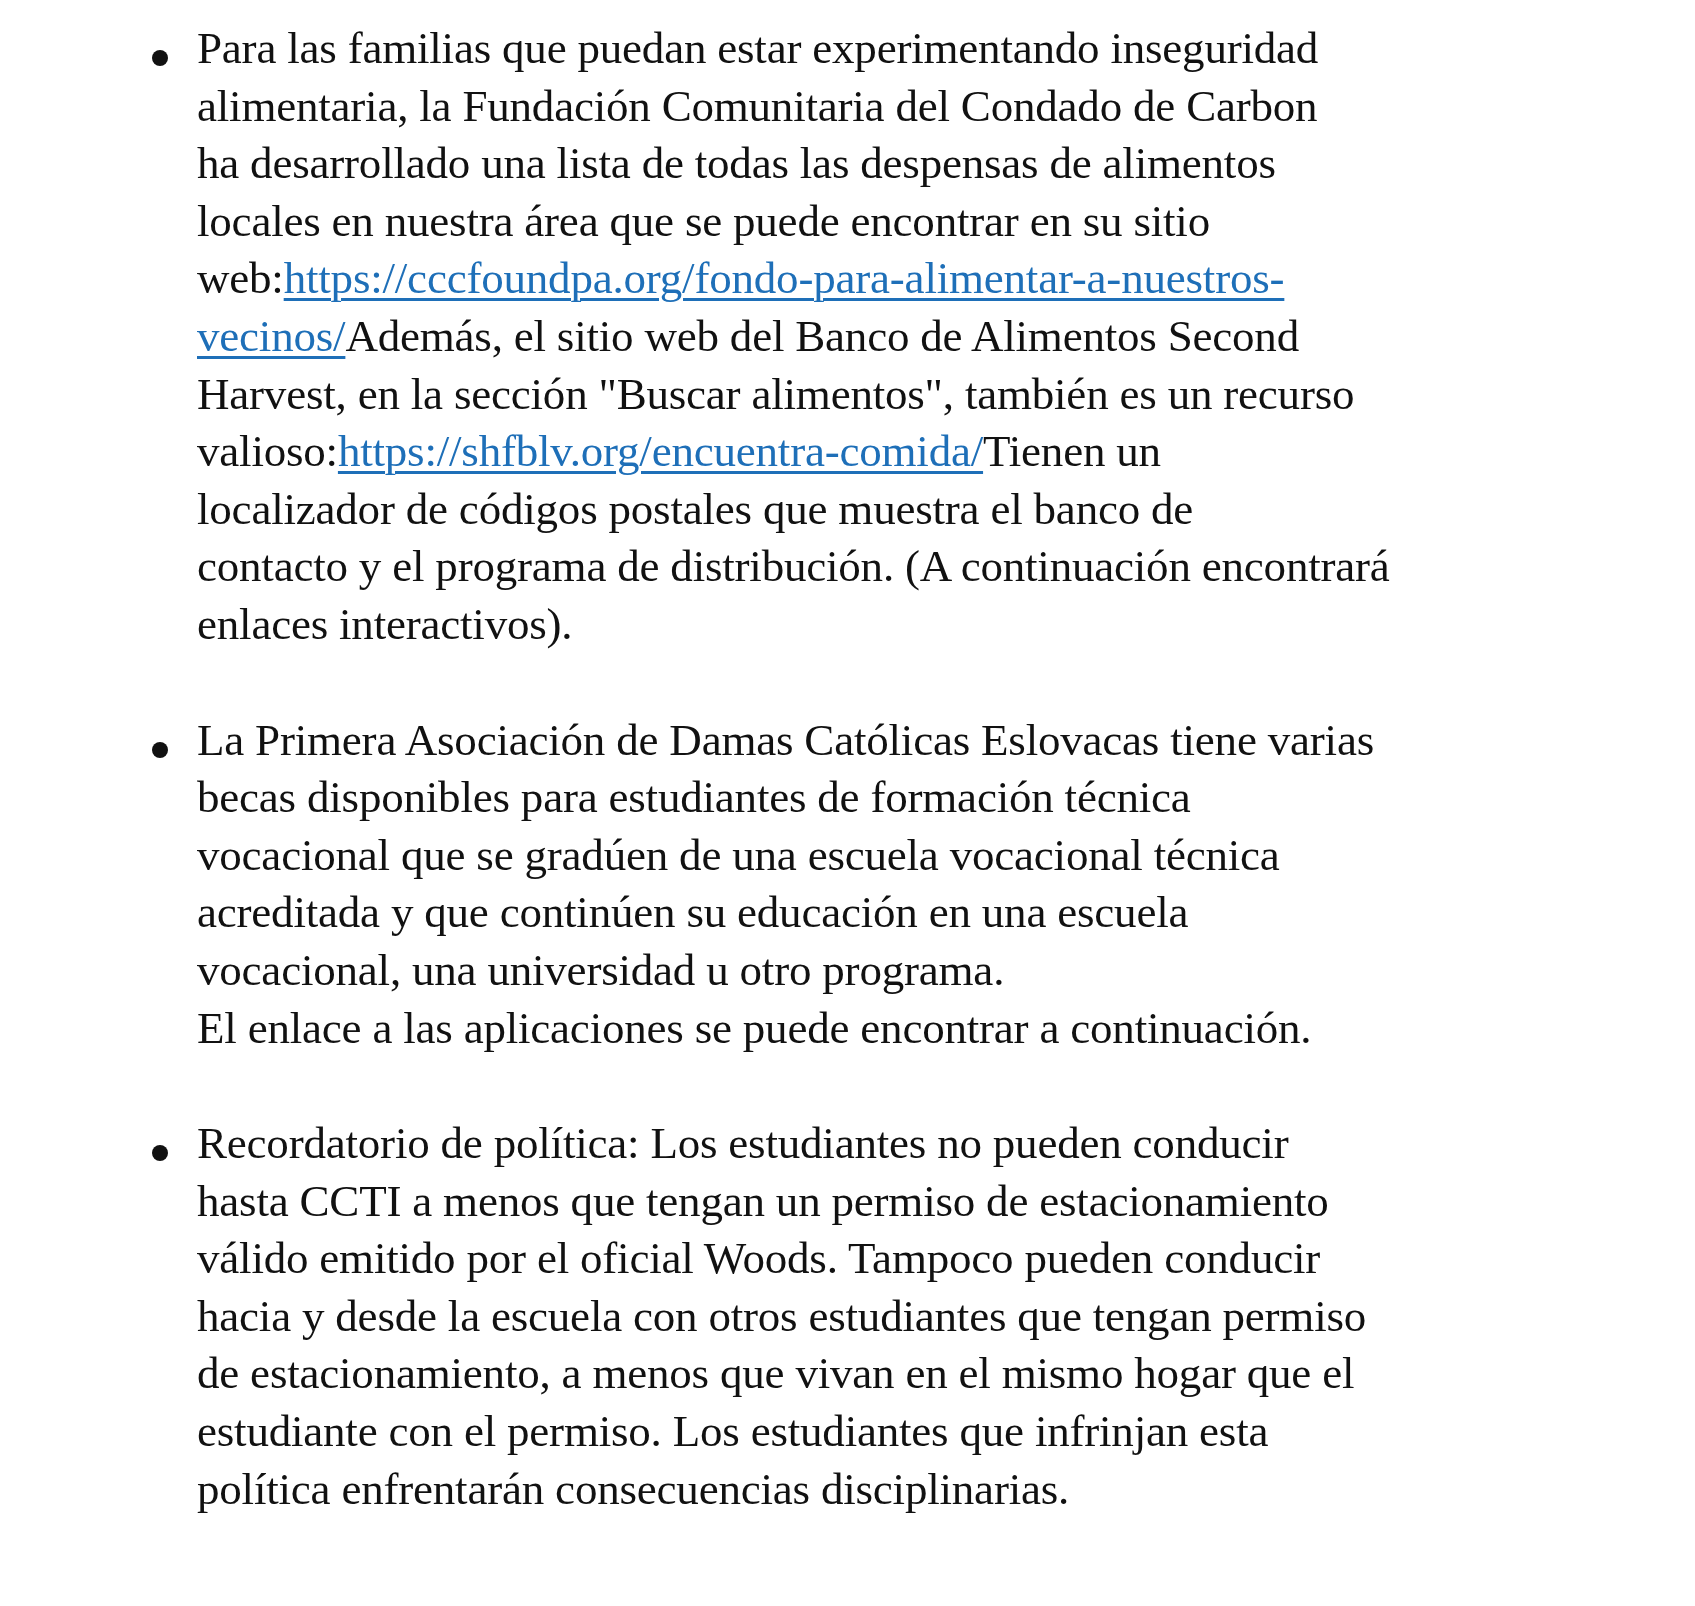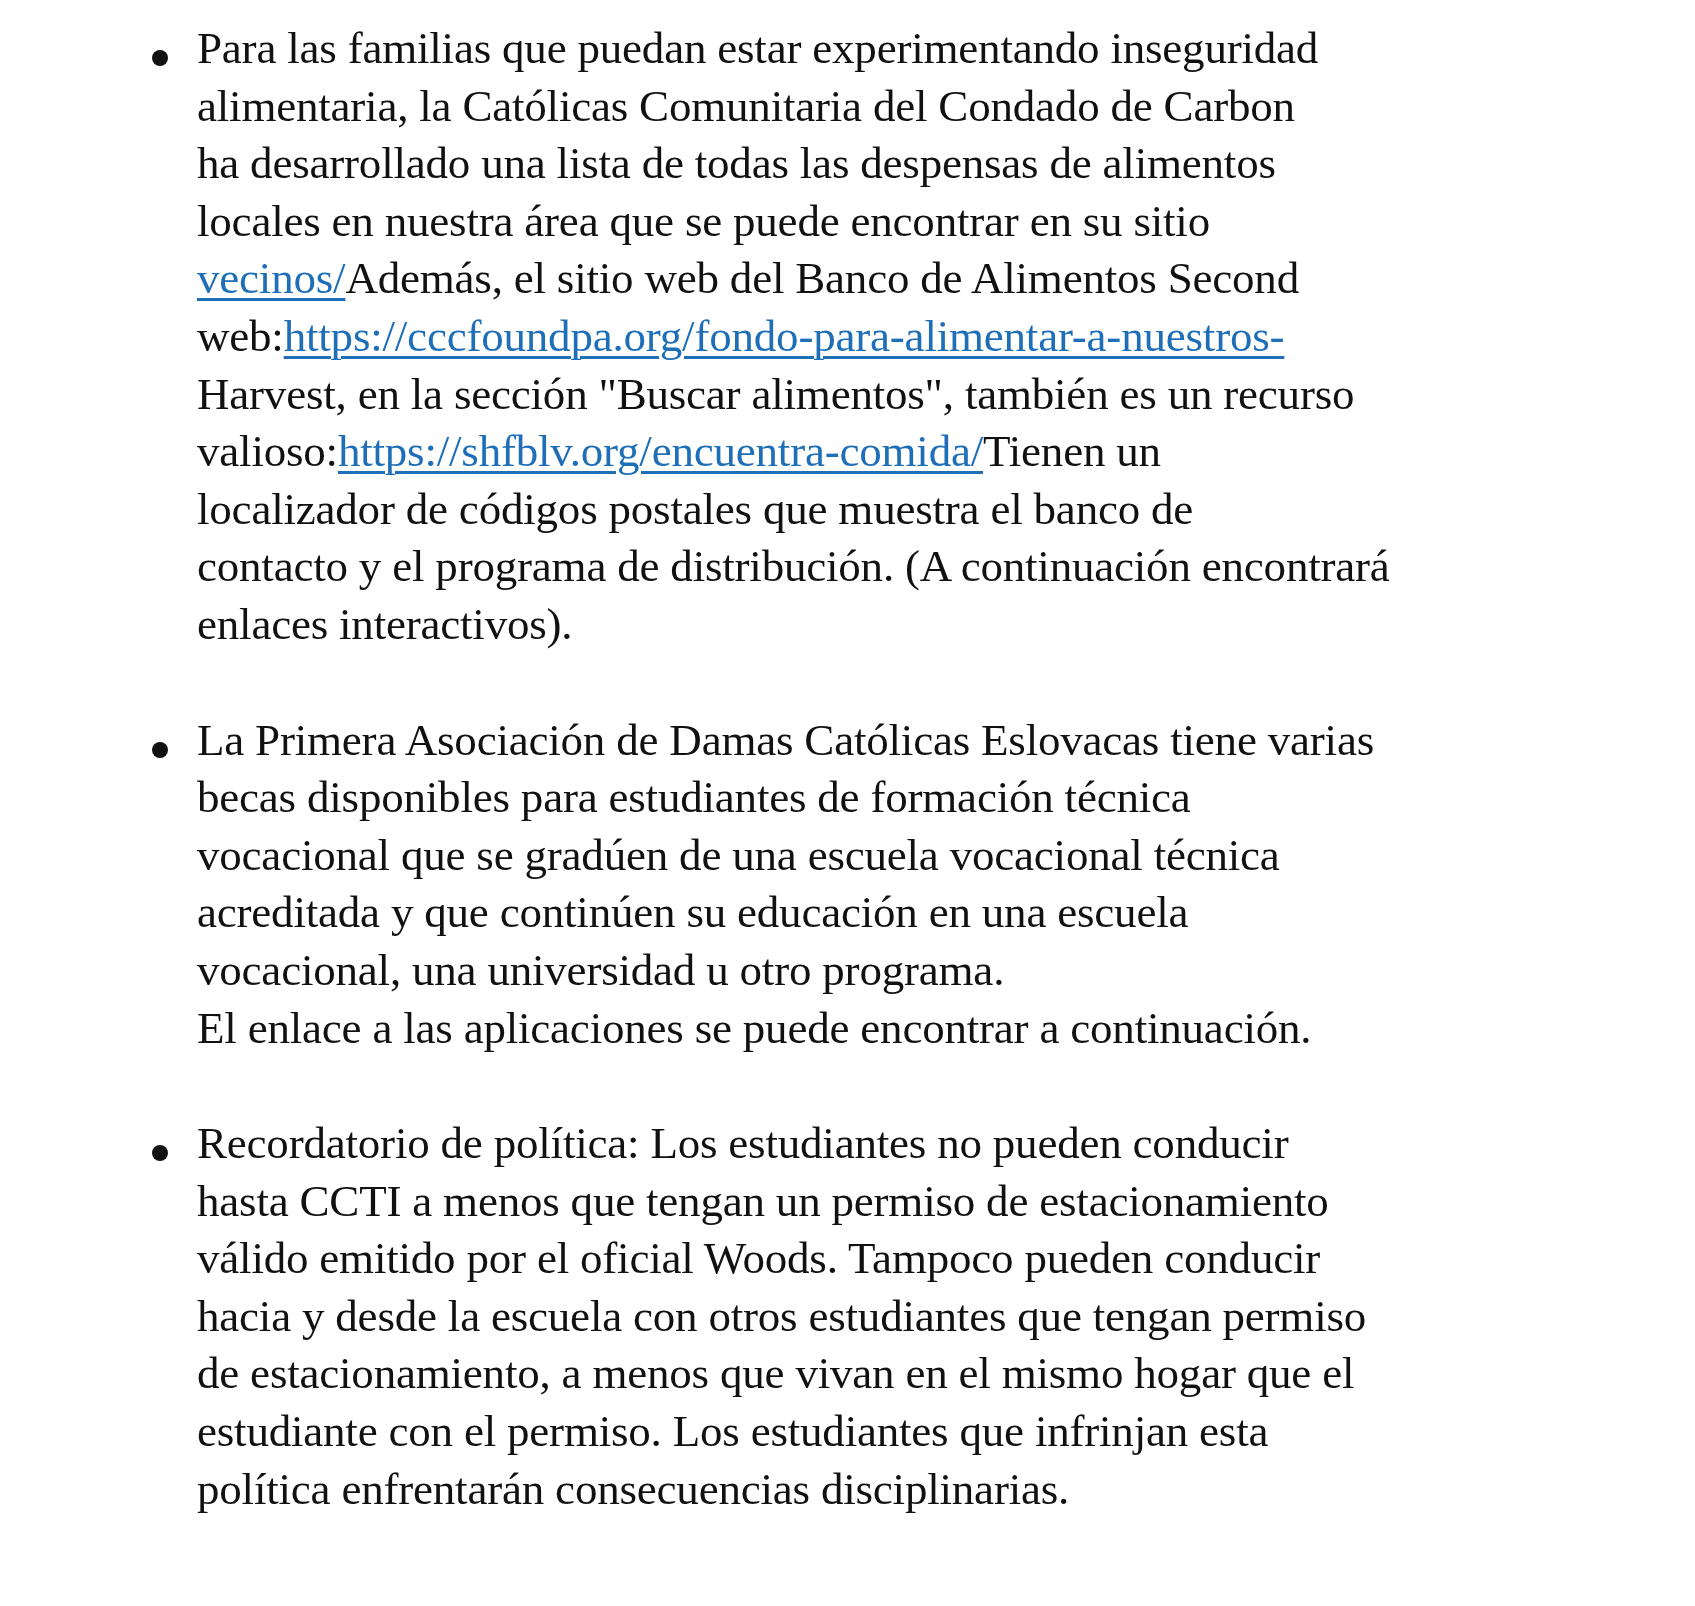--- a/index.html
+++ b/index.html
@@ -14,25 +14,25 @@
 </style>
 </head>
 <body>
 
 <div class="page">
   <ul class="bullet-list">
 
     <li class="bullet-item">
       <span class="bullet-dot"></span>
       <span class="line">Para las familias que puedan estar experimentando inseguridad</span>
-      <span class="line">alimentaria, la Católicas Comunitaria del Condado de Carbon</span>
+      <span class="line">alimentaria, la Fundación Comunitaria del Condado de Carbon</span>
       <span class="line">ha desarrollado una lista de todas las despensas de alimentos</span>
       <span class="line">locales en nuestra área que se puede encontrar en su sitio</span>
+      <span class="line"><span>web:</span><a class="link">https://cccfoundpa.org/fondo-para-alimentar-a-nuestros-</a></span>
       <span class="line"><a class="link">vecinos/</a><span>Además, el sitio web del Banco de Alimentos Second</span></span>
-      <span class="line"><span>web:</span><a class="link">https://cccfoundpa.org/fondo-para-alimentar-a-nuestros-</a></span>
       <span class="line">Harvest, en la sección "Buscar alimentos", también es un recurso</span>
       <span class="line"><span>valioso:</span><a class="link">https://shfblv.org/encuentra-comida/</a><span>Tienen un</span></span>
       <span class="line">localizador de códigos postales que muestra el banco de</span>
       <span class="line">contacto y el programa de distribución. (A continuación encontrará</span>
       <span class="line">enlaces interactivos).</span>
     </li>
 
     <li class="bullet-item">
       <span class="bullet-dot"></span>
       <span class="line">La Primera Asociación de Damas Católicas Eslovacas tiene varias</span>

